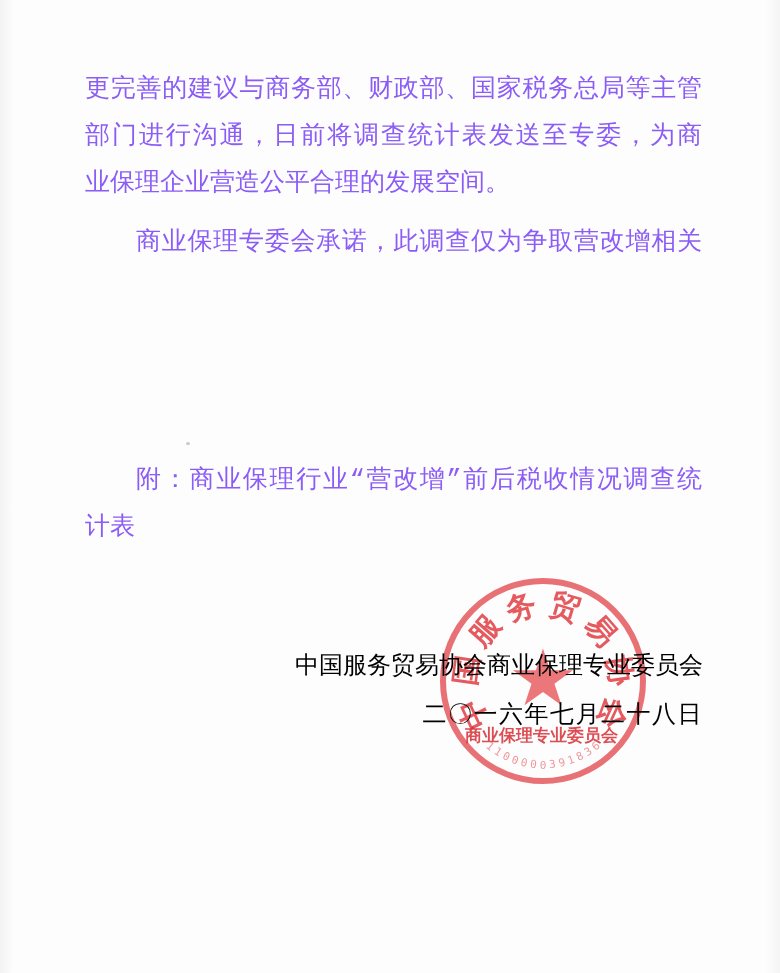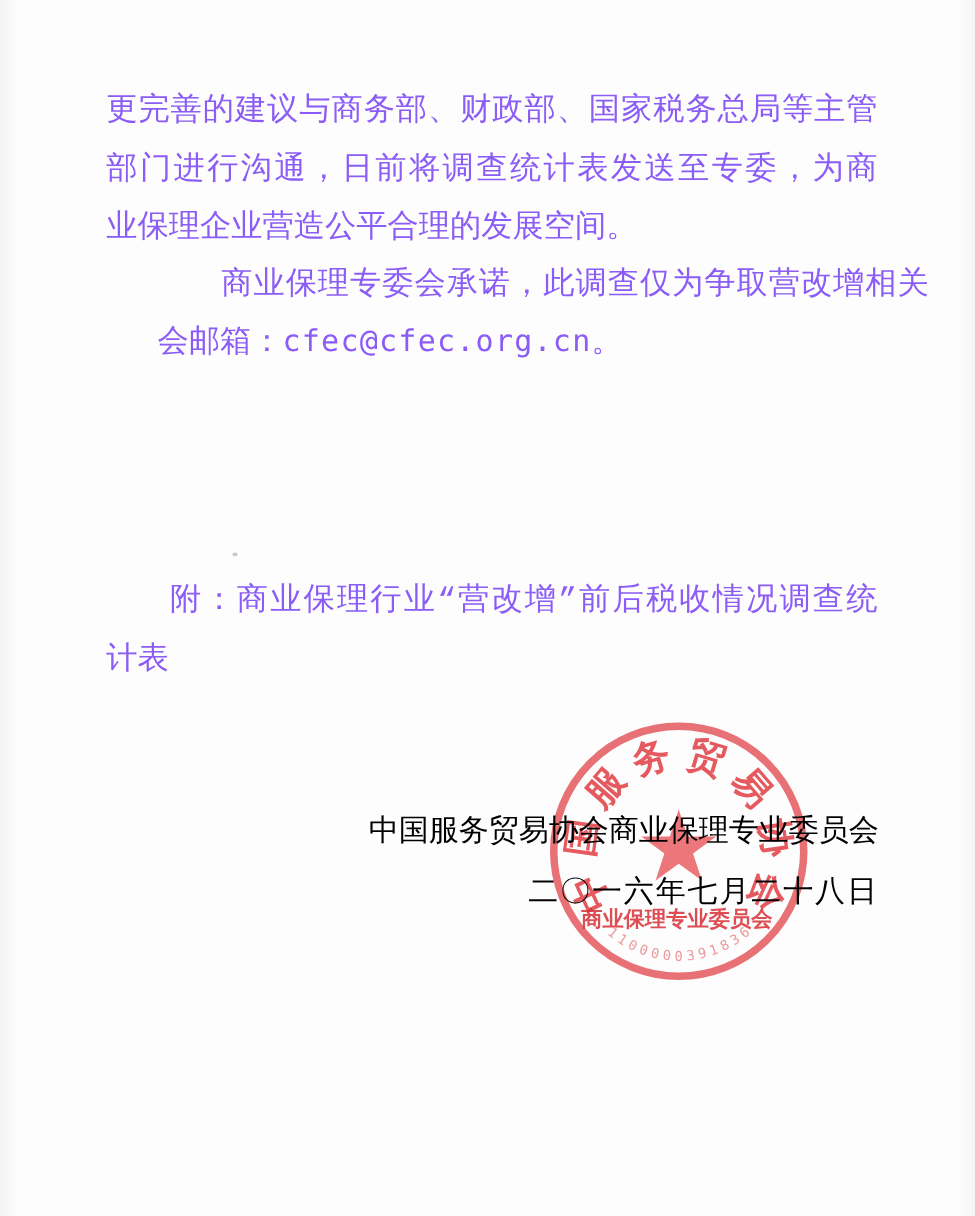--- a/index.html
+++ b/index.html
@@ -26,21 +26,21 @@
     height: 47px;
     line-height: 47px;
     text-align: justify;
     text-align-last: justify;
     text-justify: inter-ideograph;
     white-space: nowrap;
   }
   .line.short { text-align-last: left; }
   .line.indent { padding-left: 51px; }
   #p1 { top: 64px; }
-  #p2 { top: 203px; margin-left: 41px; }
+  #p2 { top: 217px; }
   #p3 { top: 457px; font-family: Liberation Mono, monospace; }
   .mono {
     font-family: "DejaVu Sans Mono", "Liberation Mono", monospace;
     font-size: 24px;
     letter-spacing: 1px;
   }
 
   
   .signature {
     position: absolute;
@@ -110,21 +110,20 @@
 <div class="page">
 
   <div class="textblock" id="p1">
     <div class="line">更完善的建议与商务部、财政部、国家税务总局等主管</div>
     <div class="line">部门进行沟通，日前将调查统计表发送至专委，为商</div>
     <div class="line short">业保理企业营造公平合理的发展空间。</div>
   </div>
 
   <div class="textblock" id="p2">
     <div class="line indent">商业保理专委会承诺，此调查仅为争取营改增相关</div>
-    <div class="line short"><span>会邮箱：</span><span class="mono">cfec@cfec.org.cn。</span></div>
   </div>
 
   <div class="textblock" id="p3">
     <div class="line indent">附：商业保理行业“营改增”前后税收情况调查统</div>
     <div class="line short">计表</div>
   </div>
 
   <div class="scan-speck"></div>
 
   <div class="signature">

